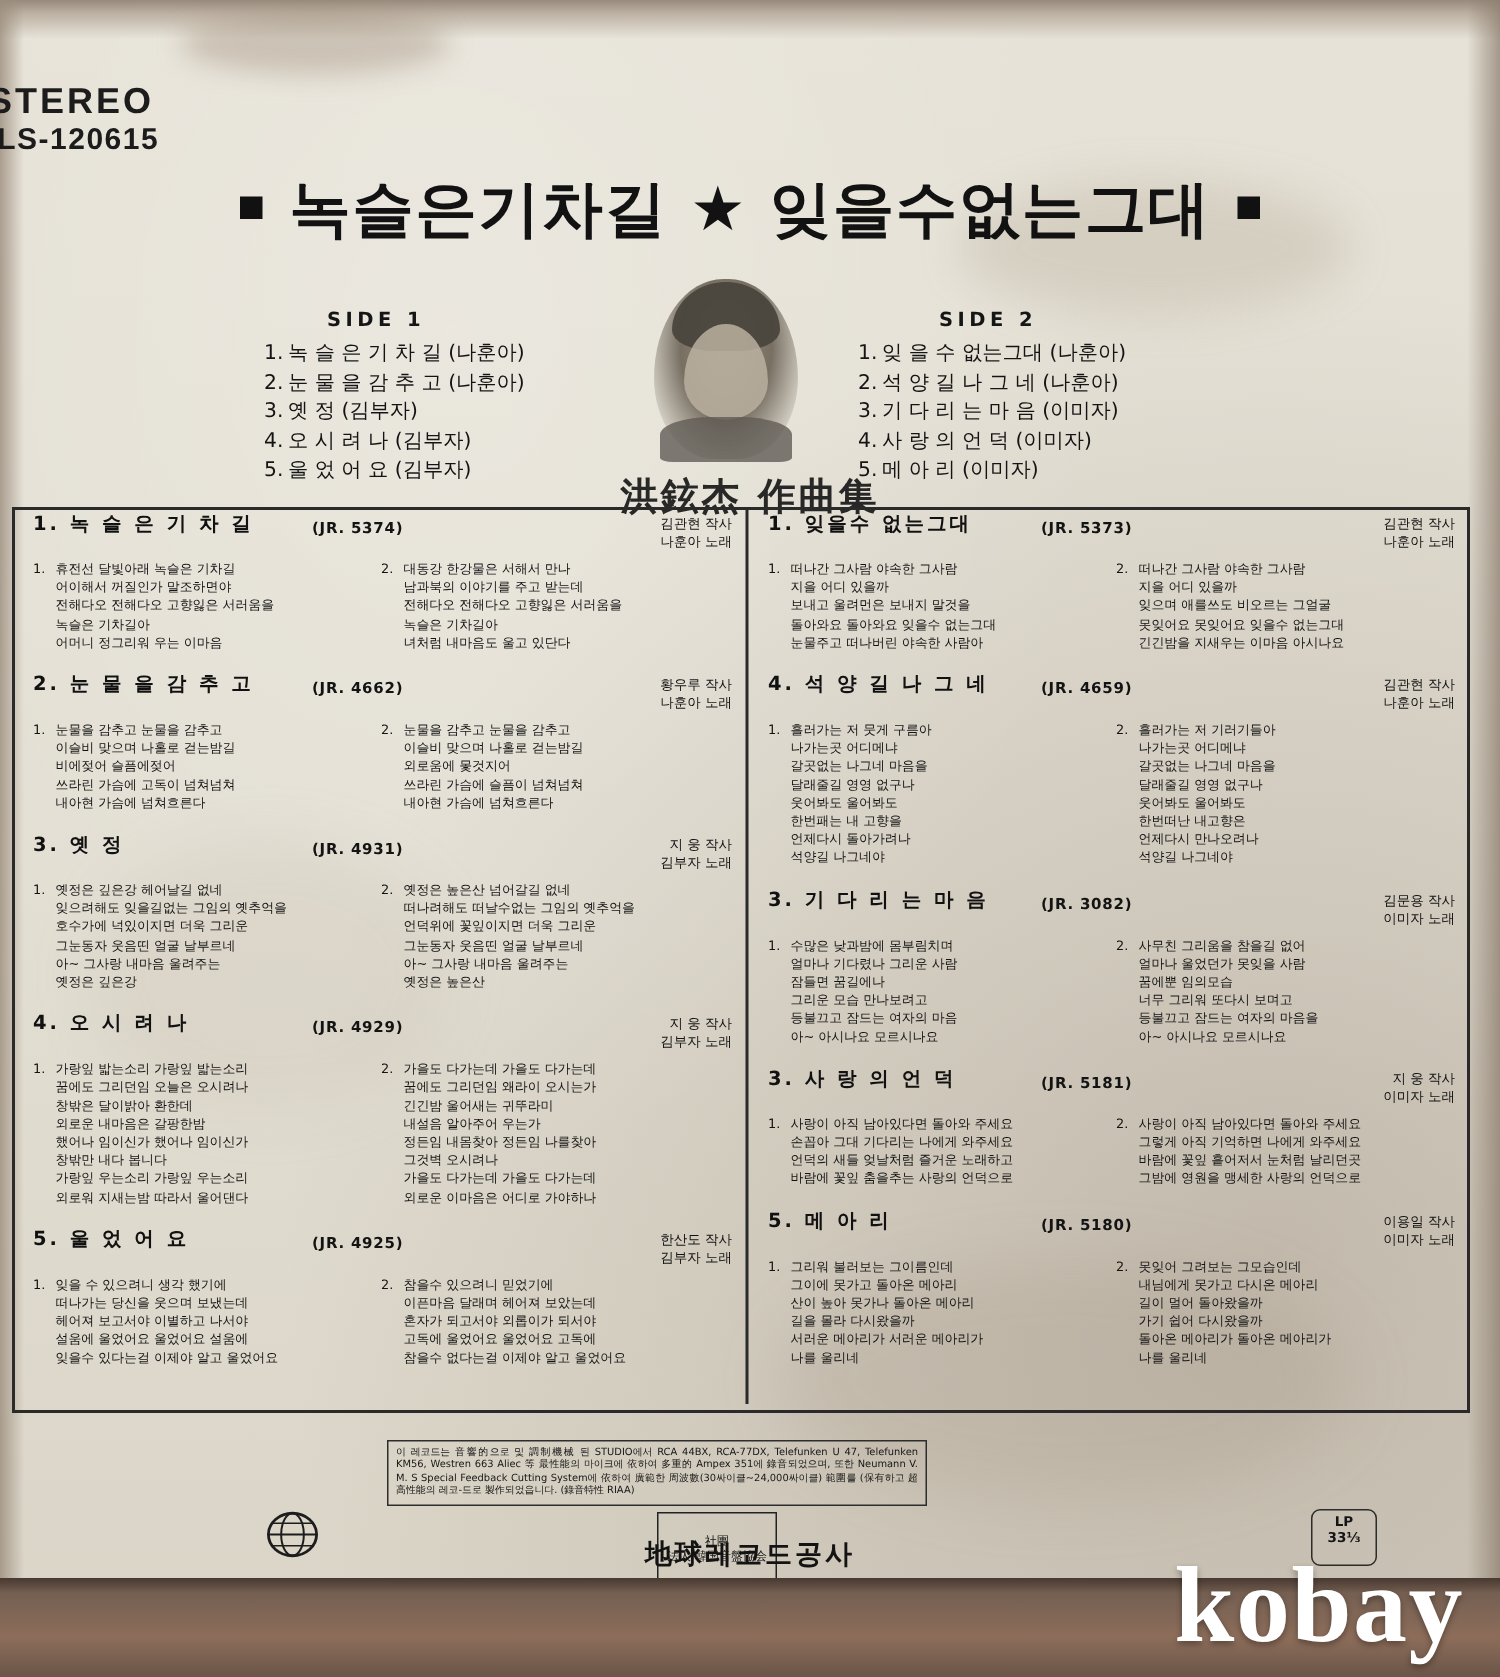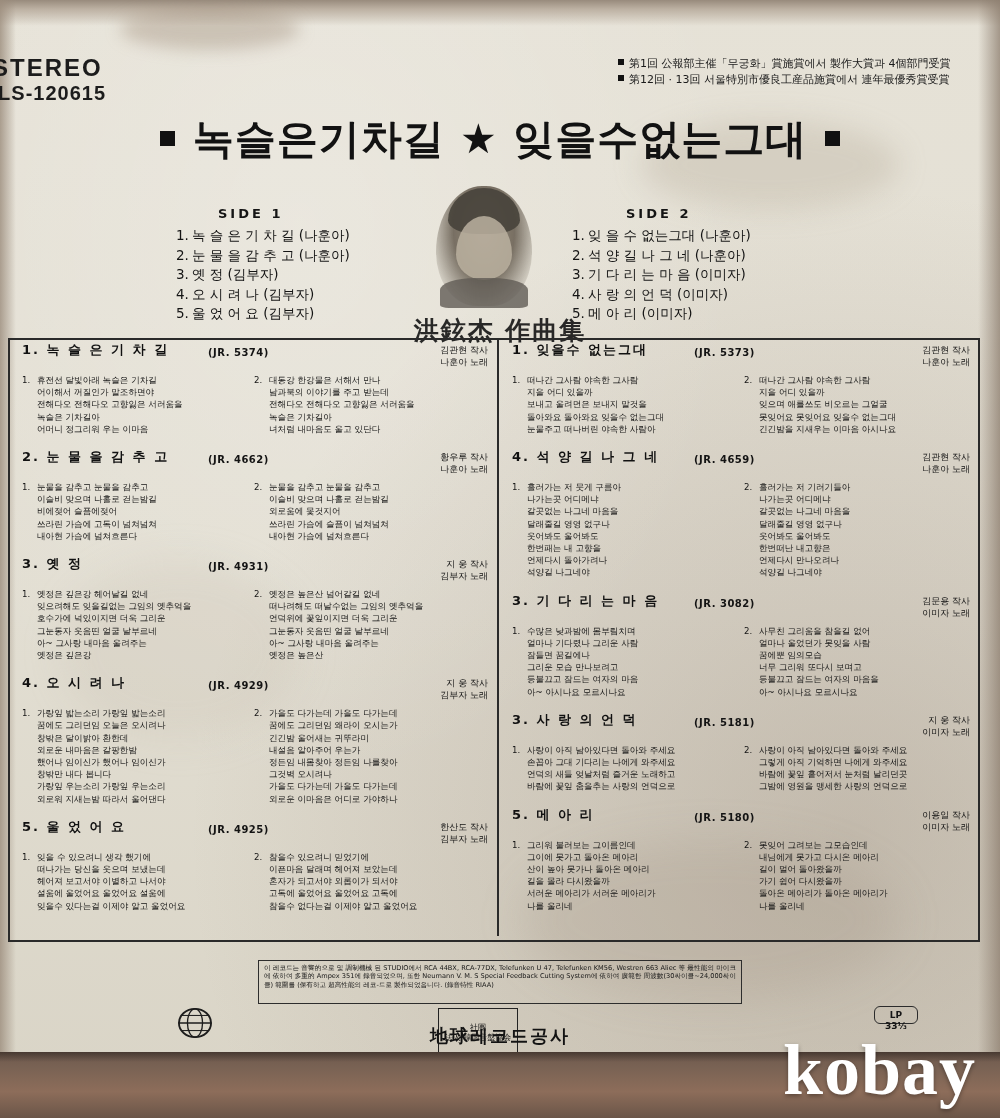--- a/index.html
+++ b/index.html
@@ -122,38 +122,38 @@
   
   .col.right .titlerow .j{left:182px;}
   .col.right .titlerow .c{width:130px;}
 
   
   .notice{
     position:absolute;left:0;top:944px;width:1000px;text-align:center;
     font-size:10.5px;color:#151515;
   }
   #finebox{
-    position:absolute;left:258px;top:960px;width:484px;height:44px;
+    position:absolute;left:258px;top:960px;width:360px;height:44px;
     border:1px solid #2d2d2d;font-size:6.6px;line-height:8.4px;color:#161616;
     padding:3px 5px;box-sizing:border-box;text-align:justify;
   }
   .regblock{position:absolute;right:40px;top:960px;text-align:center;font-size:13px;line-height:22px;color:#141414;font-weight:bold;}
   #globe{
     position:absolute;left:176px;top:1006px;width:38px;height:34px;
   }
   .company{
     position:absolute;left:0;top:1024px;width:1000px;text-align:center;
     font-size:18px;font-weight:bold;color:#131313;letter-spacing:2px;
   }
   .assoc{
     position:absolute;left:418px;top:1008px;width:120px;text-align:center;
     font-size:8px;line-height:10px;color:#141414;
   }
   .lpmark{
-    position:absolute;right:82px;top:1006px;width:44px;height:18px;
+    position:absolute;right:82px;top:1006px;width:44px;height:38px;
     border:1.5px solid #2b2b2b;border-radius:6px;text-align:center;
     font-size:9px;line-height:11px;font-weight:bold;color:#151515;padding-top:3px;box-sizing:border-box;
   }
   
   #kobay{
     position:absolute;right:24px;bottom:6px;
     font-family:"Liberation Serif","DejaVu Serif",serif;
     font-size:72px;font-weight:bold;color:#ffffff;letter-spacing:1px;
     text-shadow:0 2px 4px rgba(0,0,0,.35);
   }
@@ -167,24 +167,20 @@
   <div id="right-edge"></div>
 
   <div class="stain" style="left:120px;top:8px;width:180px;height:42px;background:rgba(150,130,110,.35);filter:blur(8px);"></div>
   <div class="stain" style="left:640px;top:120px;width:260px;height:90px;background:rgba(160,145,125,.22);filter:blur(14px);"></div>
   <div class="stain" style="left:60px;top:560px;width:240px;height:180px;background:rgba(190,180,160,.18);filter:blur(18px);"></div>
   <div class="stain" style="left:520px;top:840px;width:380px;height:160px;background:rgba(150,135,115,.18);filter:blur(20px);"></div>
 
   <div class="stereo">STEREO</div>
   <div class="catno">JLS-120615</div>
 
-  <div class="awards">
-    <div><span class="sq"></span><span>第1回 公報部主催「무궁화」賞施賞에서 製作大賞과 4個部門受賞</span></div>
-    <div><span class="sq"></span><span>第12回 · 13回 서울特別市優良工産品施賞에서 連年最優秀賞受賞</span></div>
-  </div>
 
   <div class="bigtitle">
     <span class="blk"></span><span>녹슬은기차길 ★ 잊을수없는그대</span><span class="blk"></span>
   </div>
 
   <div id="portrait">
     <div class="hair"></div>
     <div class="face"></div>
     <div class="collar"></div>
   </div>

